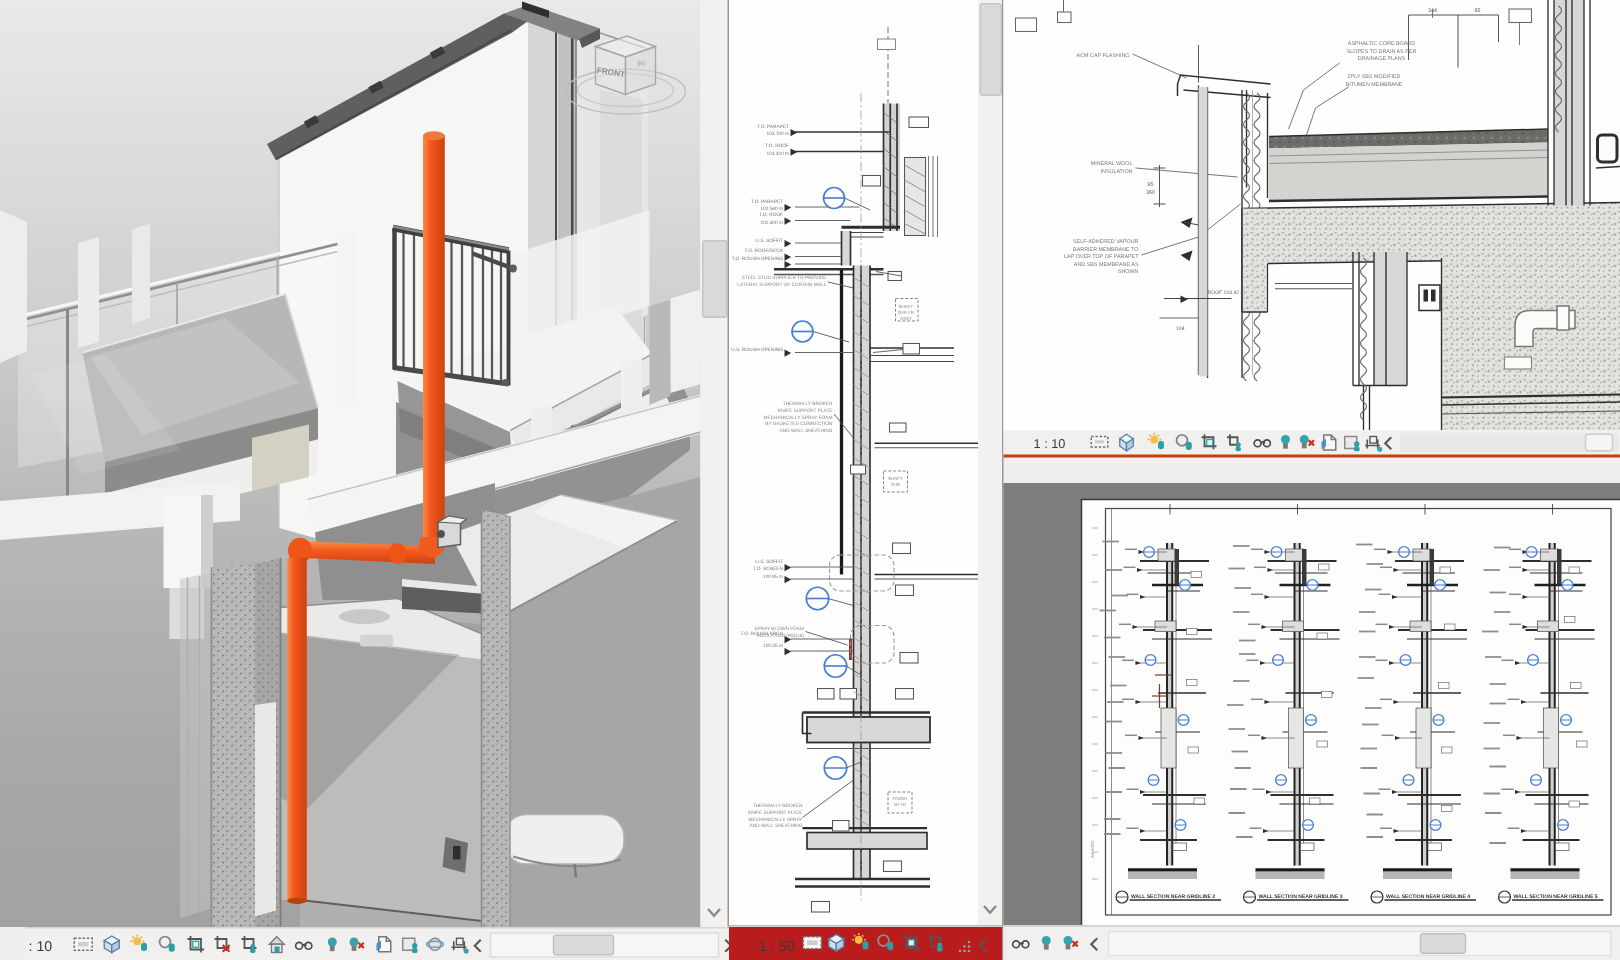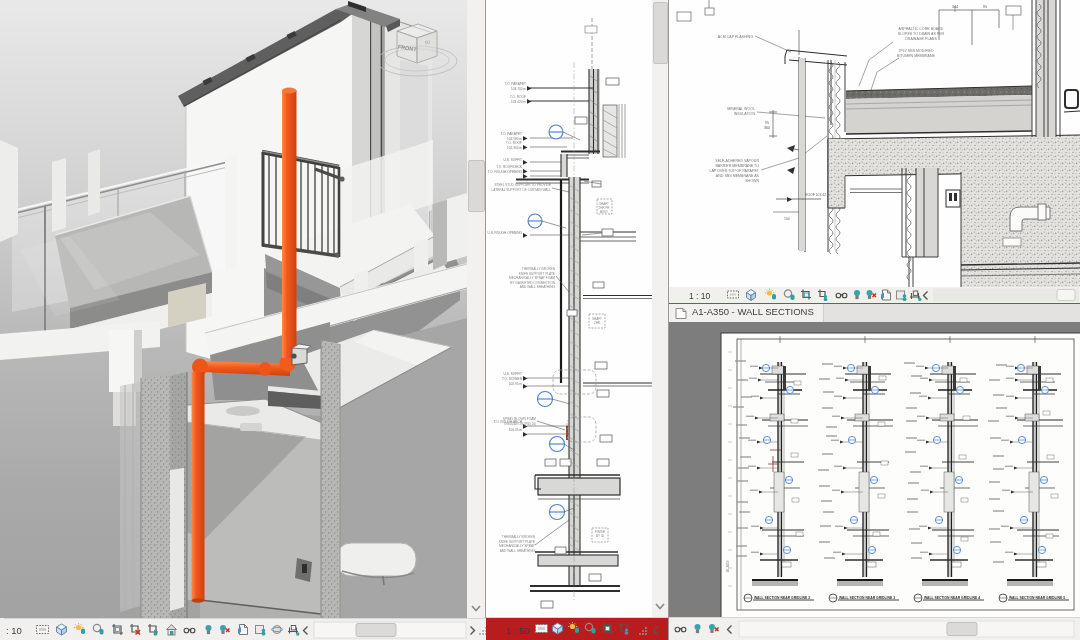--- a/index.html
+++ b/index.html
@@ -8,21 +8,21 @@
 #p3d{left:0;top:0;width:467px;height:618px}
 #vs1{left:467px;top:0;width:18px;height:618px;background:#f2f1f0}
 #div1{left:485px;top:0;width:1px;height:640px;background:#999}
 #pmid{left:486px;top:0;width:166px;height:617px;background:#fefefe}
 #vs2{left:652px;top:0;width:16px;height:617px;background:#f2f1f0}
 #div2{left:668px;top:0;width:1px;height:640px;background:#999}
 #ptr{left:669px;top:0;width:411px;height:287px;background:#fefefe}
 #tbtr{left:669px;top:287px;width:411px;height:16px;background:#f1f0ef;border-bottom:2px solid #c2410c}
 #tab{left:669px;top:304px;width:411px;height:18px;background:#ececeb}
 #sheet{left:669px;top:322px;width:411px;height:295px;background:#7d7d7d}
-#tbl{left:4px;top:618px;width:485px;height:22px;background:#f1f0ef;border-top:1px solid #d5d5d5}
+#tbl{left:17px;top:618px;width:485px;height:22px;background:#f1f0ef;border-top:1px solid #d5d5d5}
 #tbm{left:486px;top:617px;width:182px;height:23px;background:#b91c1c;border-top:1px solid #d5d5d5}
 #tbbr{left:669px;top:617px;width:411px;height:23px;background:#f1f0ef;border-top:1px solid #d5d5d5}
 </style>
 </head>
 <body>
 <div class="app">
 <div class="p" id="p3d"><svg width="467" height="618" viewBox="0 0 467 618">
 <defs>
 <linearGradient id="bg3d" x1="0" y1="0" x2="0" y2="1">
 <stop offset="0" stop-color="#e9e9e9"></stop>
@@ -631,29 +631,20 @@
         <circle cx="235.5" cy="9.0" r="1.8" fill="#2f9ea6"></circle>
         <rect x="233.6" y="10.5" width="3.8" height="3.4" rx="1.3" fill="#2f9ea6"></rect>
         <path d="M241 10.0 h10" stroke="#555" stroke-width="1.1"></path>
         <path d="M242.5 6.0 v6 M249.5 6.0 v6" stroke="#555" stroke-width="1.1"></path>
         <rect x="244.3" y="4.0" width="4.4" height="4.4" fill="#f4f2f0" stroke="#555" stroke-width="0.9"></rect>
         <circle cx="250.8" cy="12.5" r="1.7" fill="#35a4ac"></circle>
         <path d="M258.5 4.5 l-4,4 l4,4" fill="none" stroke="#555" stroke-width="1.4"></path>
         <rect x="264" y="1.5" width="146" height="13" fill="#e9e8e6"></rect>
         <rect x="388" y="2.5" width="18" height="11" rx="2" fill="#f6f5f4" stroke="#cfcecc" stroke-width="1"></rect>
       </svg></div>
-<div class="p" id="tab">
-      <div style="position:absolute;left:0;top:0;width:154px;height:18px;background:#f1f0ef;border-right:1px solid #d0cfce"></div>
-      <div style="position:absolute;left:155px;top:0;right:0;height:18px;background:#e3e2e1"></div>
-      <svg width="20" height="18" style="position:absolute;left:3px;top:0">
-        <path d="M4 4.5 h7 l3,3 v7 h-10 z" fill="#fcfcfa" stroke="#8a8a8a" stroke-width="1"></path>
-        <path d="M11 4.5 v3 h3" fill="none" stroke="#8a8a8a" stroke-width="1"></path>
-      </svg>
-      <div style="position:absolute;left:23px;top:2px;font-size:9.5px;color:#3d3d3d;font-family:Liberation Sans,sans-serif">A1-A350 - WALL SECTIONS</div>
-    </div>
 <div class="p" id="sheet"><svg width="411" height="295" viewBox="0 0 411 295">
         <rect width="411" height="295" fill="#7d7d7d"></rect>
         <rect x="52" y="11" width="366" height="285" fill="#fdfdfc" stroke="#3a3a3a" stroke-width="1"></rect>
         <rect x="68" y="17" width="337" height="271" fill="none" stroke="#444" stroke-width="0.8"></rect>
         <line x1="72" y1="17" x2="72" y2="288" stroke="#666" stroke-width="0.5"></line>
         <line x1="59" y1="30" x2="63" y2="30" stroke="#999" stroke-width="0.5"></line>
         <line x1="59" y1="48" x2="63" y2="48" stroke="#999" stroke-width="0.5"></line>
         <line x1="59" y1="66" x2="63" y2="66" stroke="#999" stroke-width="0.5"></line>
         <line x1="59" y1="84" x2="63" y2="84" stroke="#999" stroke-width="0.5"></line>
         <line x1="59" y1="102" x2="63" y2="102" stroke="#999" stroke-width="0.5"></line>

